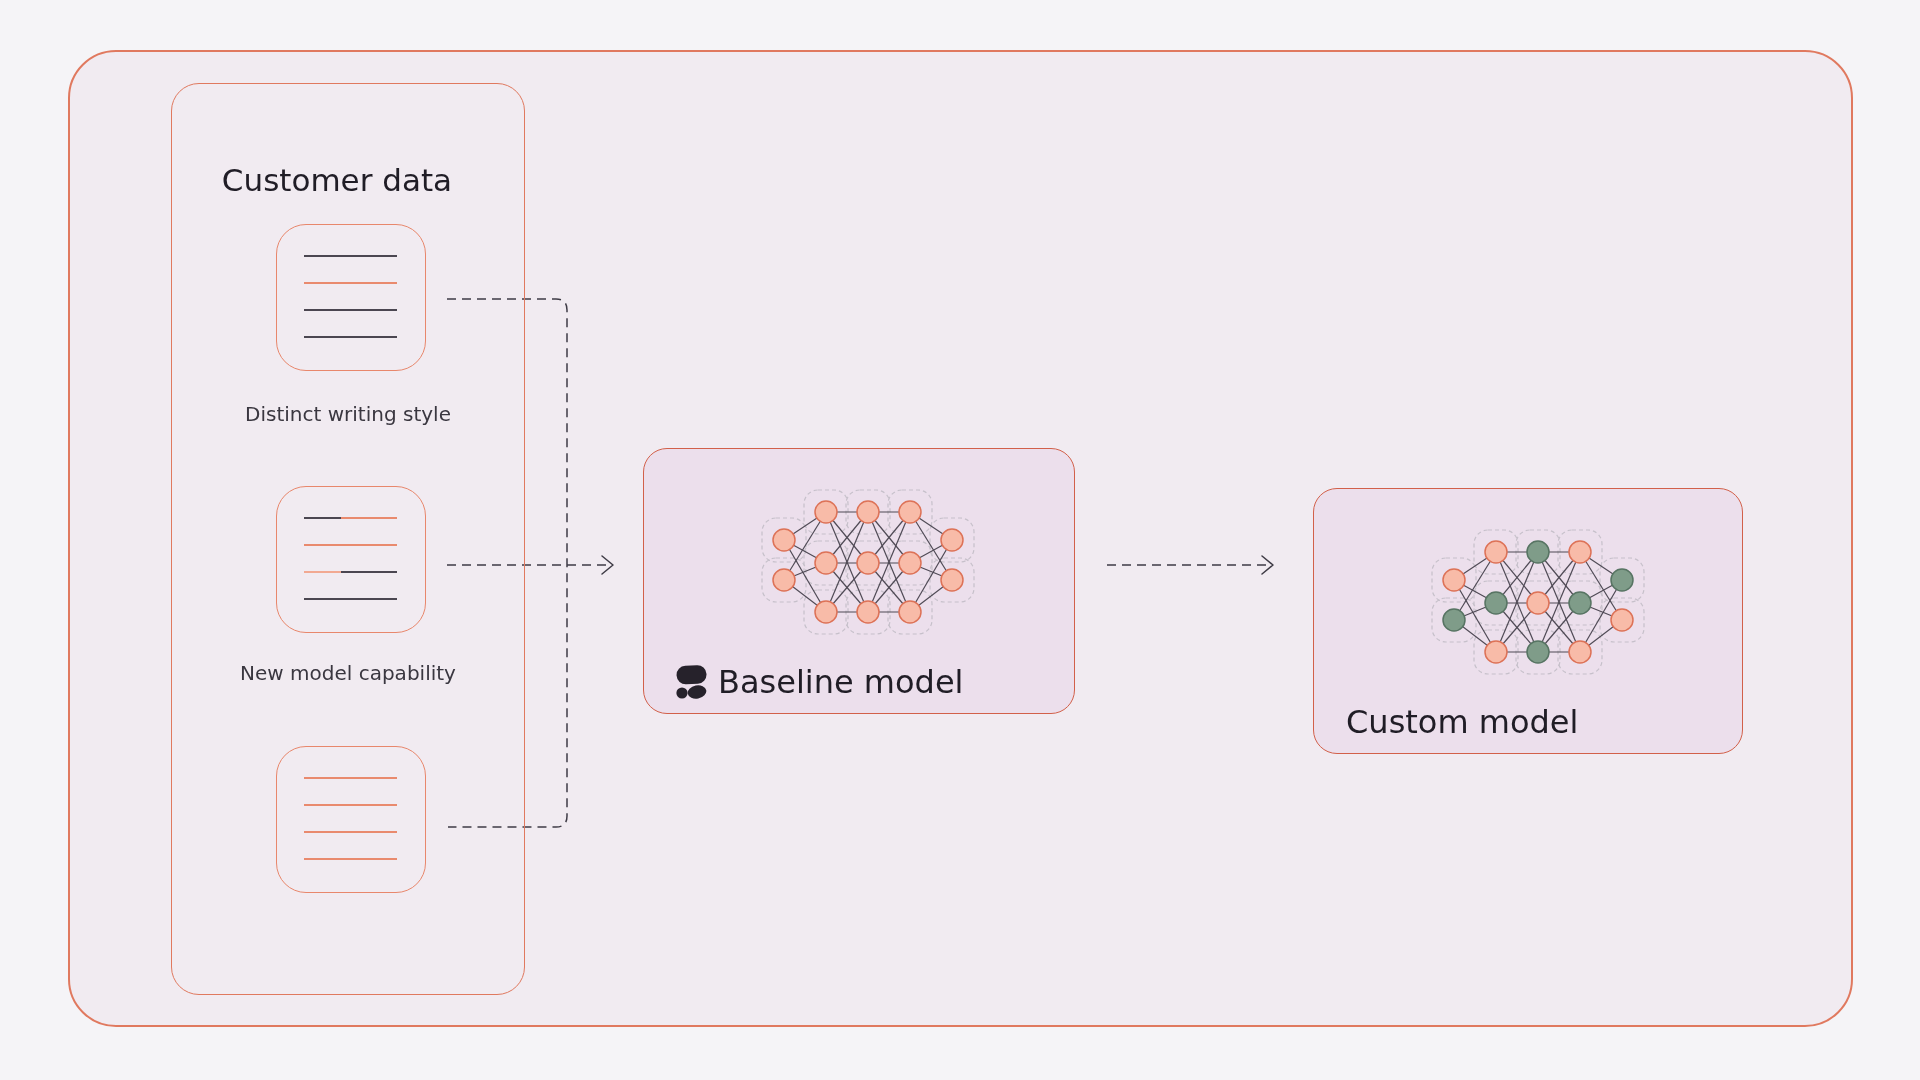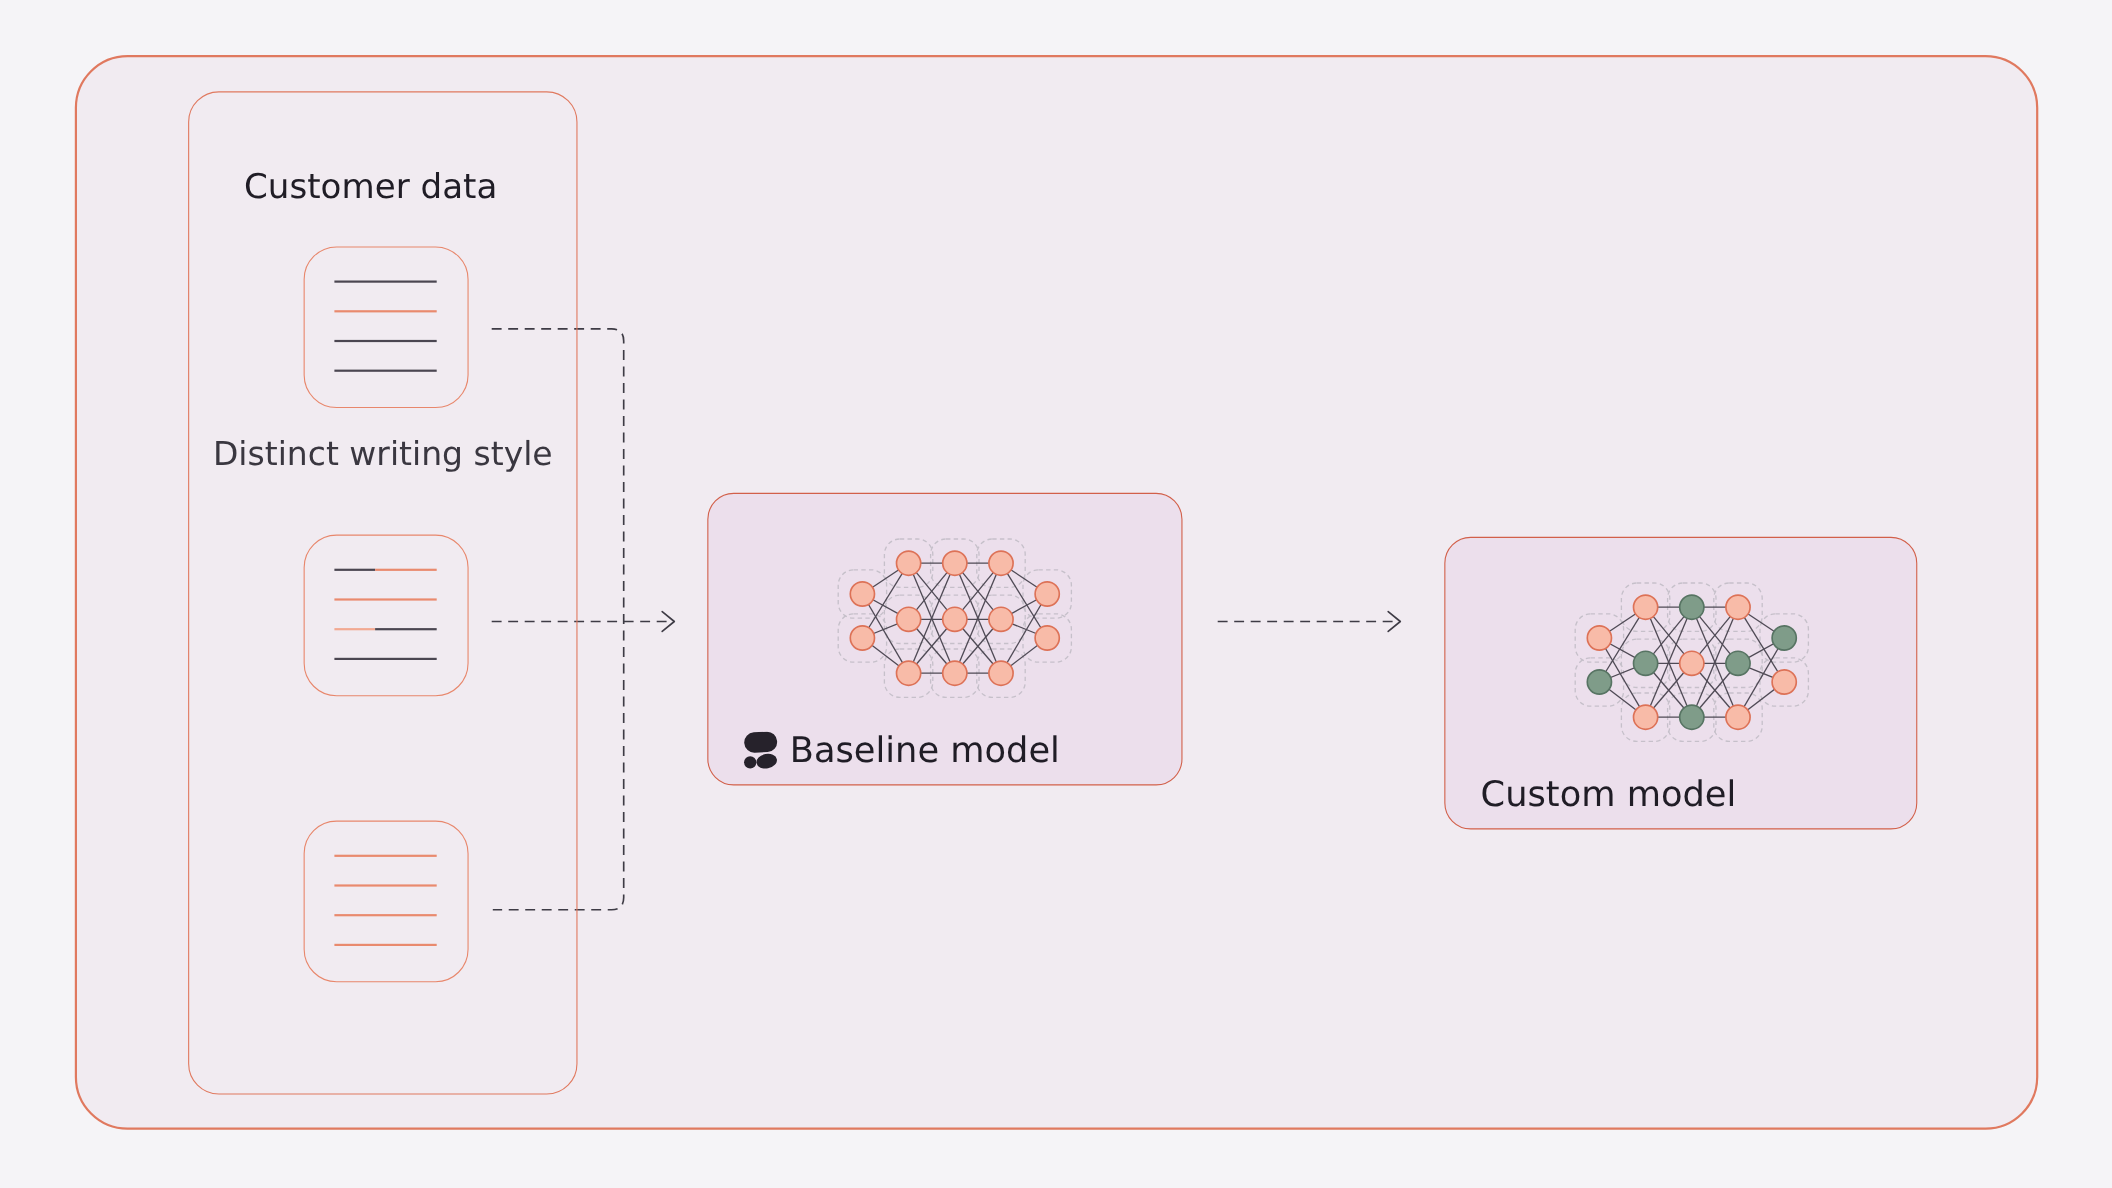--- a/index.html
+++ b/index.html
@@ -12,34 +12,34 @@
   .outer-panel{
     position:absolute;left:68px;top:50px;width:1785px;height:977px;
     background:#f1ebf1;border:2px solid #e0795f;border-radius:48px;
     box-sizing:border-box;
   }
   .customer-panel{
     position:absolute;left:171px;top:83px;width:354px;height:912px;
     border:1.5px solid #e0795f;border-radius:28px;box-sizing:border-box;
   }
   .panel-title{
-    position:absolute;left:171px;top:152px;width:332px;
+    position:absolute;left:171px;top:162px;width:332px;
     text-align:center;font-size:31px;line-height:36px;color:#201d26;
   }
   .doc-card{
     position:absolute;left:276px;width:150px;height:147px;
     border:1.5px solid #e8876c;border-radius:30px;box-sizing:border-box;
   }
   .doc-line{
     position:absolute;left:27px;width:93px;height:2px;display:flex;
   }
   .doc-line span{display:block;height:2px;}
   .doc-label{
     position:absolute;left:168px;width:360px;text-align:center;
-    font-size:30px;line-height:36px;color:#3a3740;
+    font-size:20px;line-height:36px;color:#3a3740;
   }
   .connectors{position:absolute;left:0;top:0;pointer-events:none;}
   .model-box{
     position:absolute;top:448px;height:266px;
     background:#ecdfec;border:1.5px solid #d2604a;border-radius:24px;
     box-sizing:border-box;
   }
   .model-box.baseline{left:643px;width:432px;}
   .model-box.custom{left:1313px;width:430px;margin-top:40px;}
   .network{position:absolute;left:0;top:0;}
@@ -94,20 +94,21 @@
         <span style="width: 100%; background: rgb(233, 138, 110);"></span>
       </div>
       <div class="doc-line" style="top: 84px;">
         <span style="width: 40%; background: rgb(242, 169, 146);"></span>
         <span style="width: 60%; background: rgb(75, 70, 81);"></span>
       </div>
       <div class="doc-line" style="top: 111px;">
         <span style="width: 100%; background: rgb(75, 70, 81);"></span>
       </div>
     </div>
+  <div class="doc-label" style="top:655px">New model capability</div>
 
   <div class="doc-card" style="top:746px">
       <div class="doc-line" style="top: 30px;">
         <span style="width: 100%; background: rgb(233, 138, 110);"></span>
       </div>
       <div class="doc-line" style="top: 57px;">
         <span style="width: 100%; background: rgb(233, 138, 110);"></span>
       </div>
       <div class="doc-line" style="top: 84px;">
         <span style="width: 100%; background: rgb(233, 138, 110);"></span>

